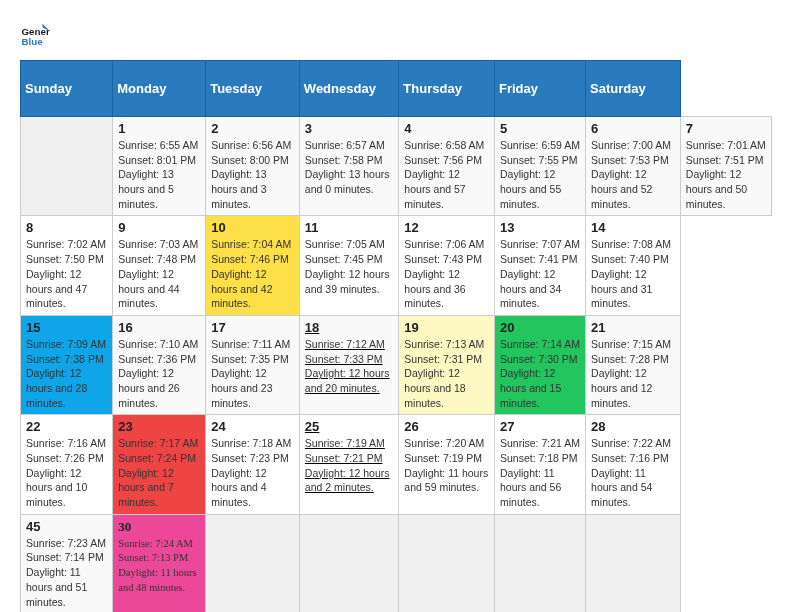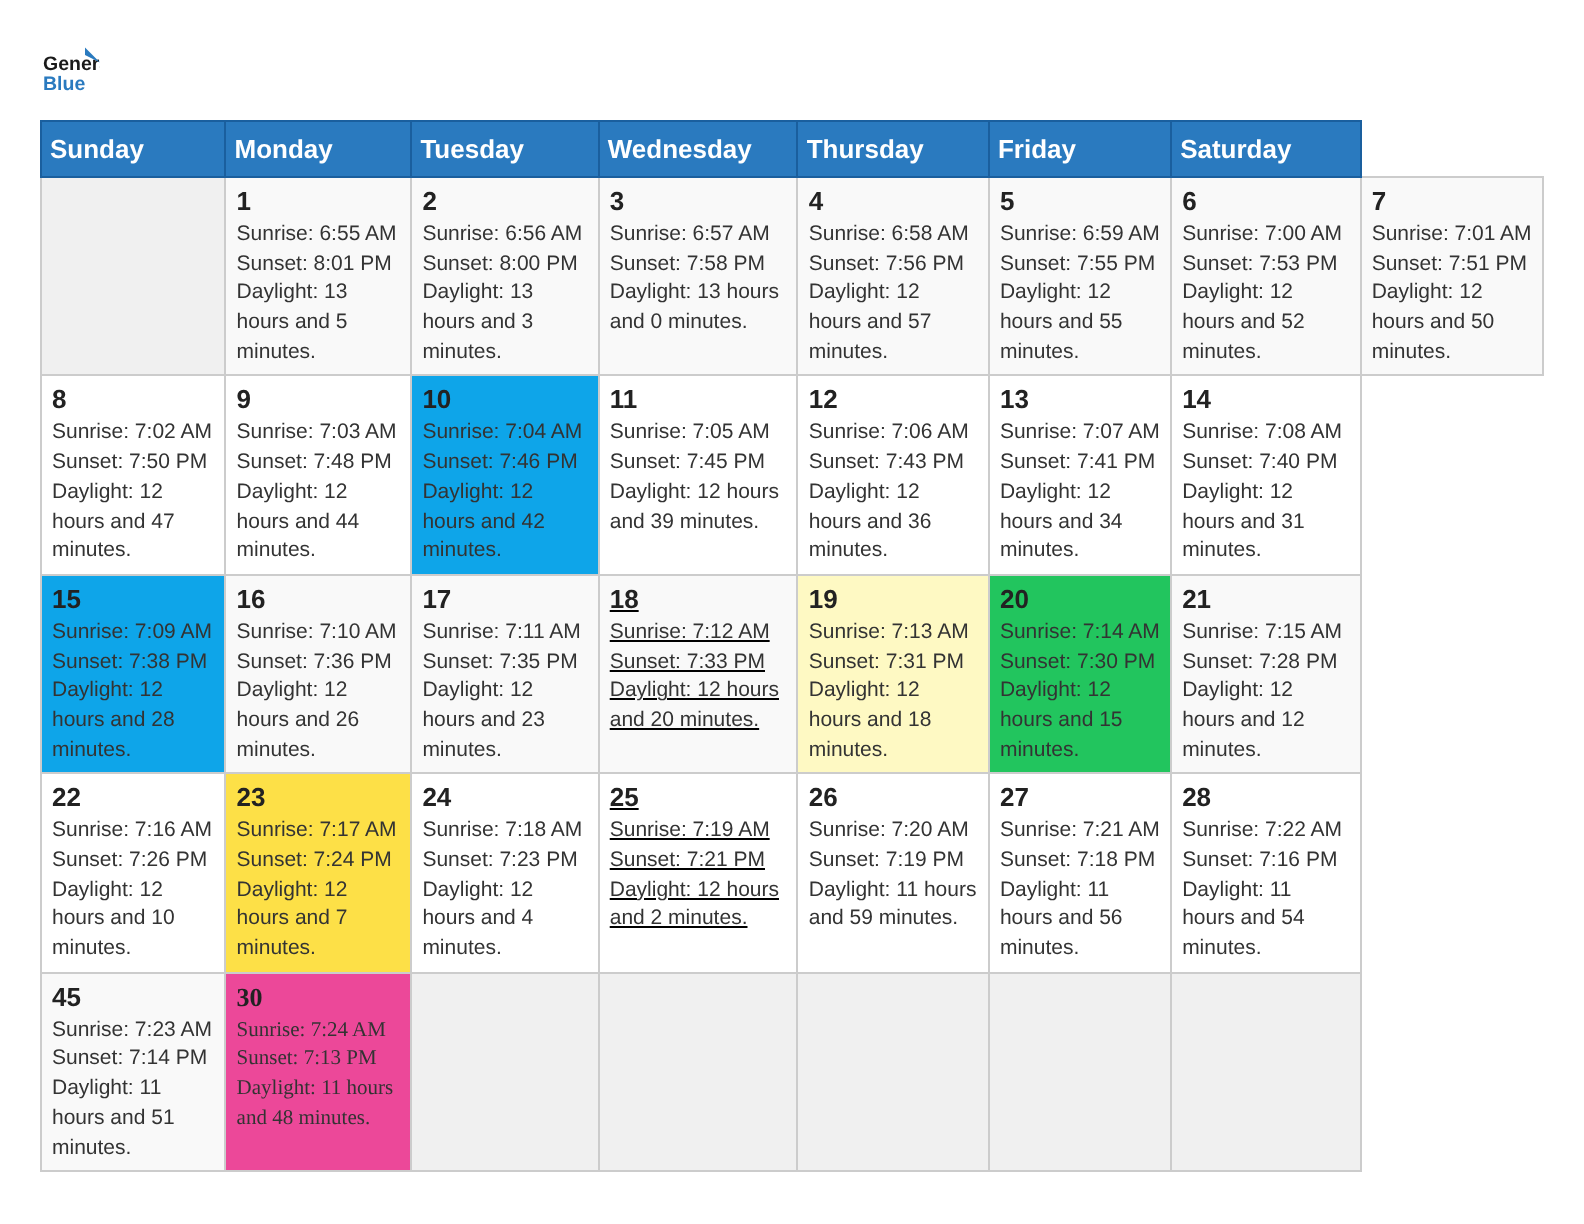--- a/index.html
+++ b/index.html
@@ -38,21 +38,21 @@
       color: #444;
     }
     .calendar {
       width: 100%;
       border-collapse: collapse;
       font-size: 11px;
     }
     .calendar thead th {
       background-color: #2a7abf;
       color: #fff;
-      padding: 6px 4px;
+      padding: 20px 4px;
       text-align: left;
       font-size: 13px;
       font-weight: bold;
       border: 1px solid #1a5f9e;
     }
     .calendar tbody td {
       border: 1px solid #ccc;
       vertical-align: top;
       padding: 4px 5px;
       width: 107px;
@@ -144,21 +144,21 @@
       </tr>
       <tr>
         <td style="background: rgb(255, 255, 255);">
           <span class="day-num">8</span>
           <div class="day-info">Sunrise: 7:02 AM<br>Sunset: 7:50 PM<br>Daylight: 12 hours and 47 minutes.</div>
         </td>
         <td style="background: rgb(255, 255, 255);">
           <span class="day-num">9</span>
           <div class="day-info">Sunrise: 7:03 AM<br>Sunset: 7:48 PM<br>Daylight: 12 hours and 44 minutes.</div>
         </td>
-        <td style="background: #0ea5e9;">
+        <td style="background: #fde047;">
           <span class="day-num">10</span>
           <div class="day-info">Sunrise: 7:04 AM<br>Sunset: 7:46 PM<br>Daylight: 12 hours and 42 minutes.</div>
         </td>
         <td style="background: rgb(255, 255, 255);">
           <span class="day-num">11</span>
           <div class="day-info">Sunrise: 7:05 AM<br>Sunset: 7:45 PM<br>Daylight: 12 hours and 39 minutes.</div>
         </td>
         <td style="background: rgb(255, 255, 255);">
           <span class="day-num">12</span>
           <div class="day-info">Sunrise: 7:06 AM<br>Sunset: 7:43 PM<br>Daylight: 12 hours and 36 minutes.</div>
@@ -200,21 +200,21 @@
         <td style="background: rgb(249, 249, 249);">
           <span class="day-num">21</span>
           <div class="day-info">Sunrise: 7:15 AM<br>Sunset: 7:28 PM<br>Daylight: 12 hours and 12 minutes.</div>
         </td>
       </tr>
       <tr>
         <td style="background: rgb(255, 255, 255);">
           <span class="day-num">22</span>
           <div class="day-info">Sunrise: 7:16 AM<br>Sunset: 7:26 PM<br>Daylight: 12 hours and 10 minutes.</div>
         </td>
-        <td style="background: #fde047;">
+        <td style="background: #ef4444;">
           <span class="day-num">23</span>
           <div class="day-info">Sunrise: 7:17 AM<br>Sunset: 7:24 PM<br>Daylight: 12 hours and 7 minutes.</div>
         </td>
         <td style="background: rgb(255, 255, 255);">
           <span class="day-num">24</span>
           <div class="day-info">Sunrise: 7:18 AM<br>Sunset: 7:23 PM<br>Daylight: 12 hours and 4 minutes.</div>
         </td>
         <td style="background: rgb(255, 255, 255); text-decoration: underline;">
           <span class="day-num">25</span>
           <div class="day-info">Sunrise: 7:19 AM<br>Sunset: 7:21 PM<br>Daylight: 12 hours and 2 minutes.</div>

